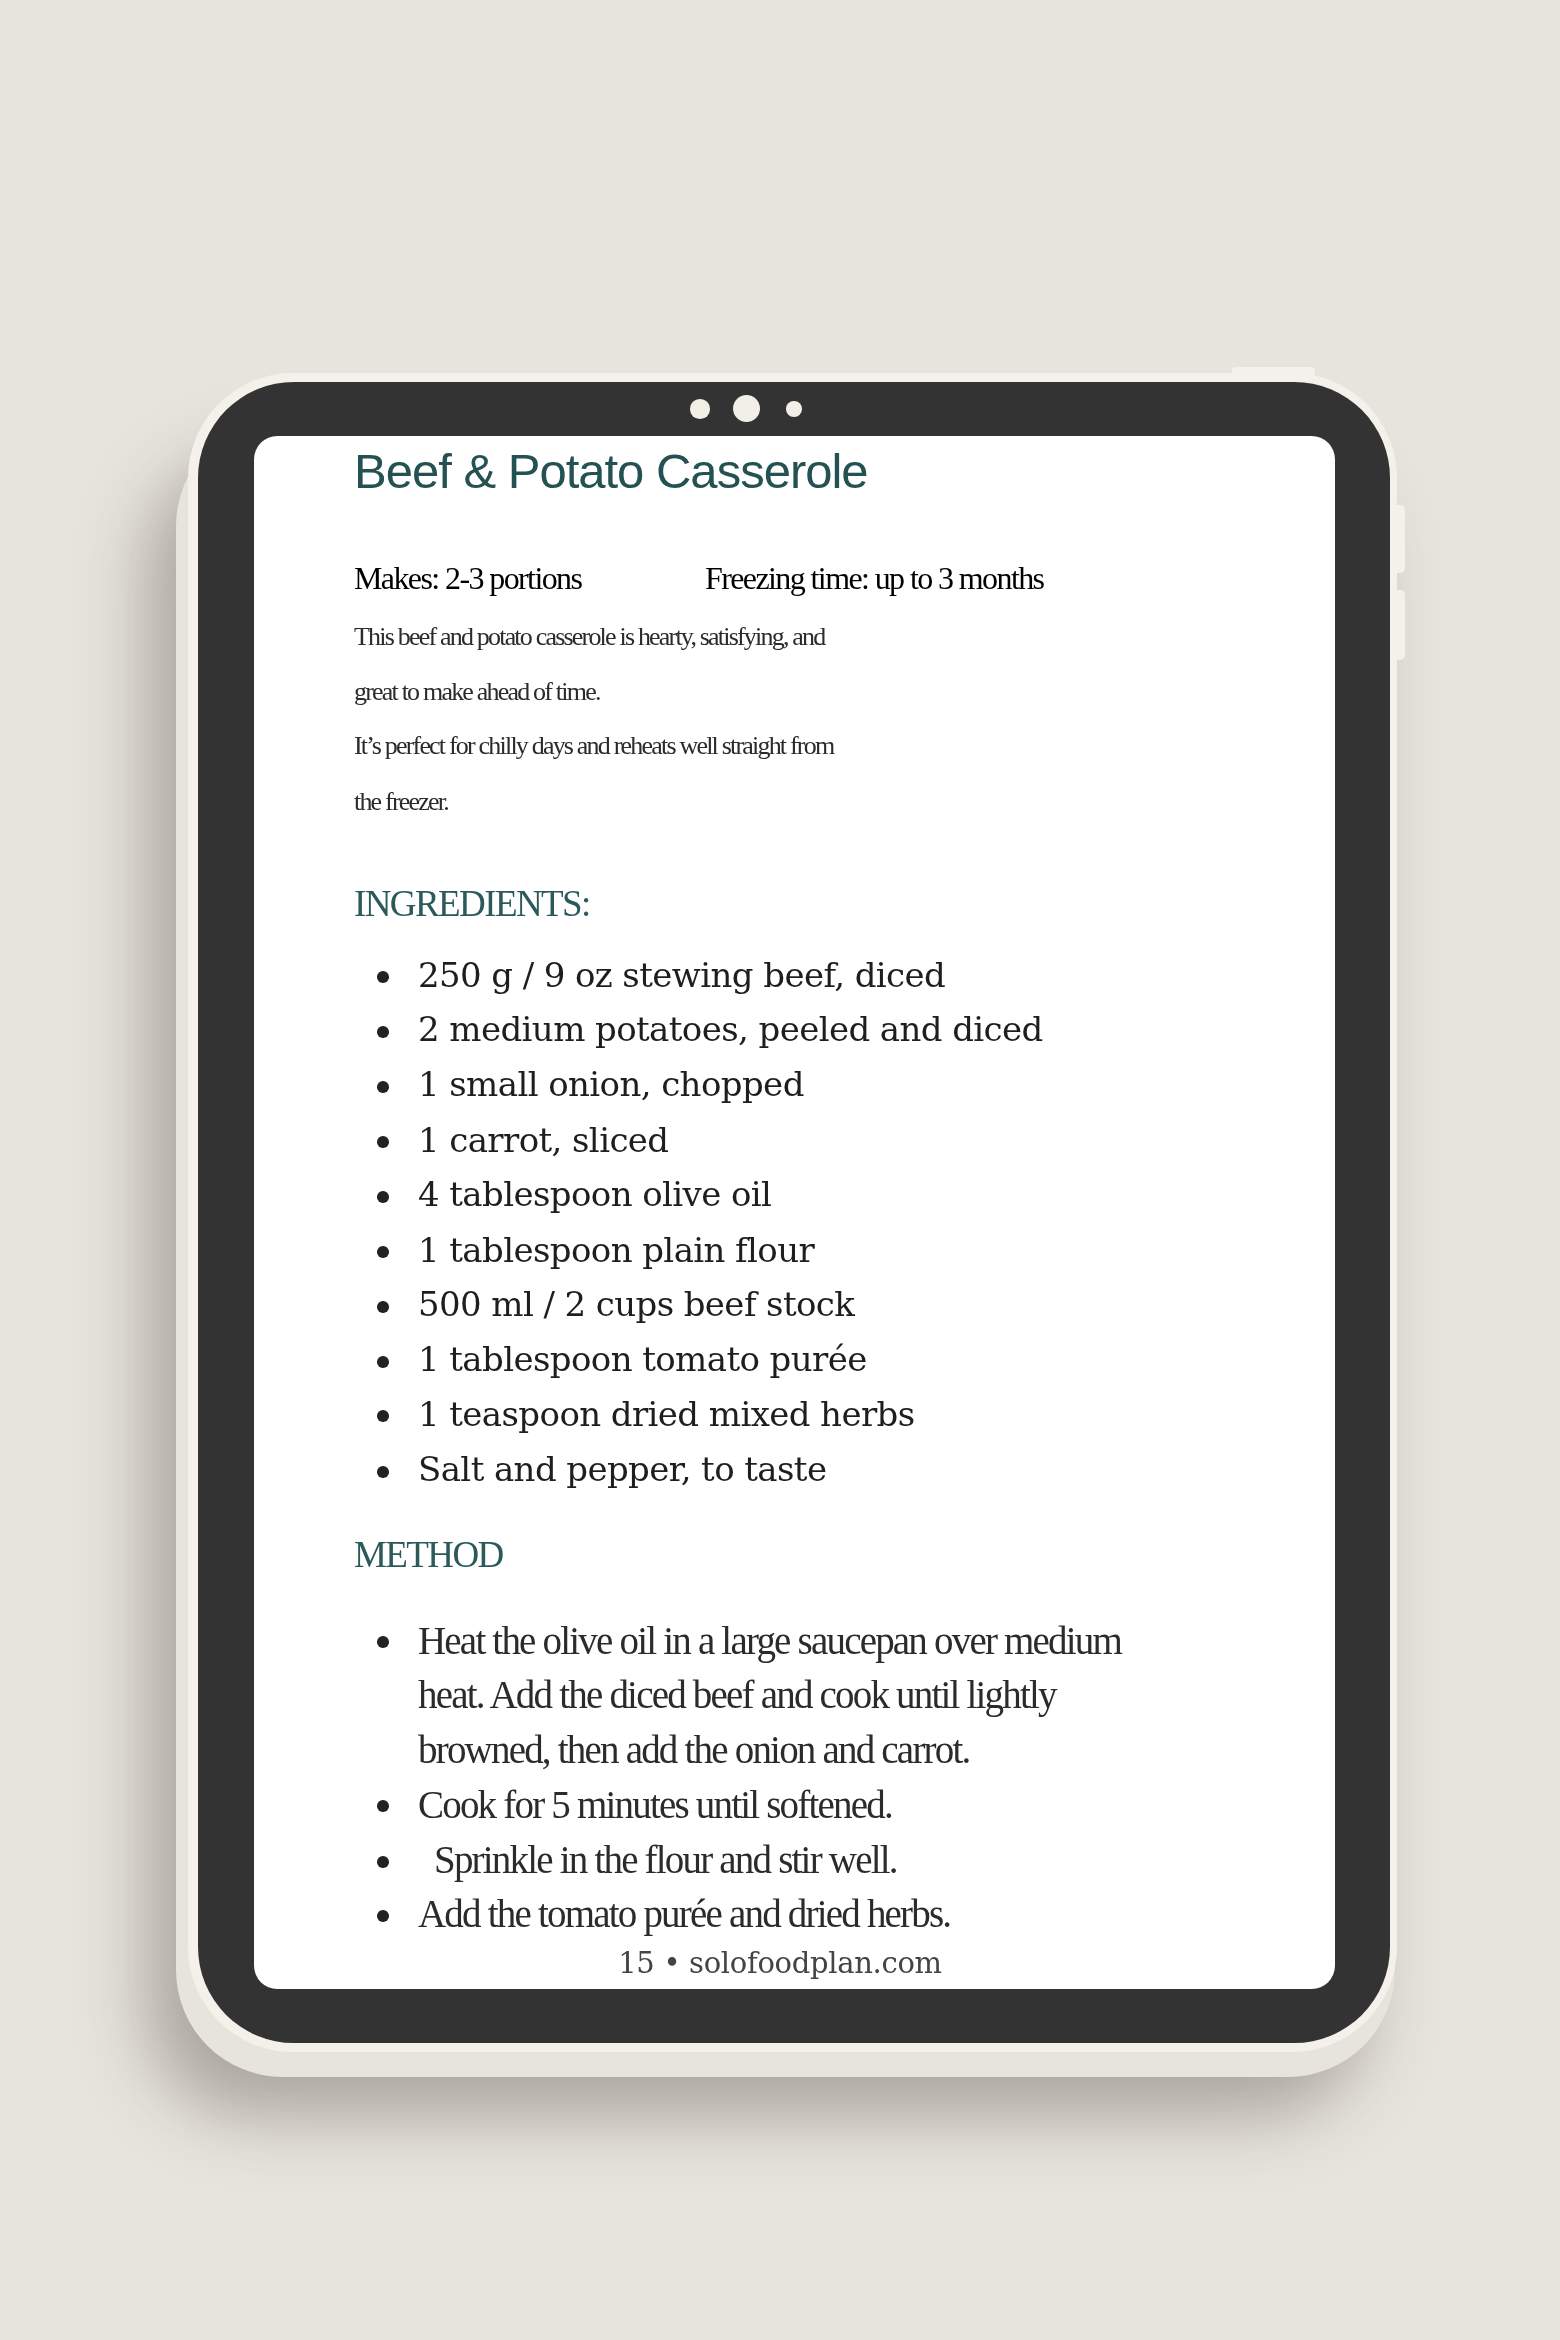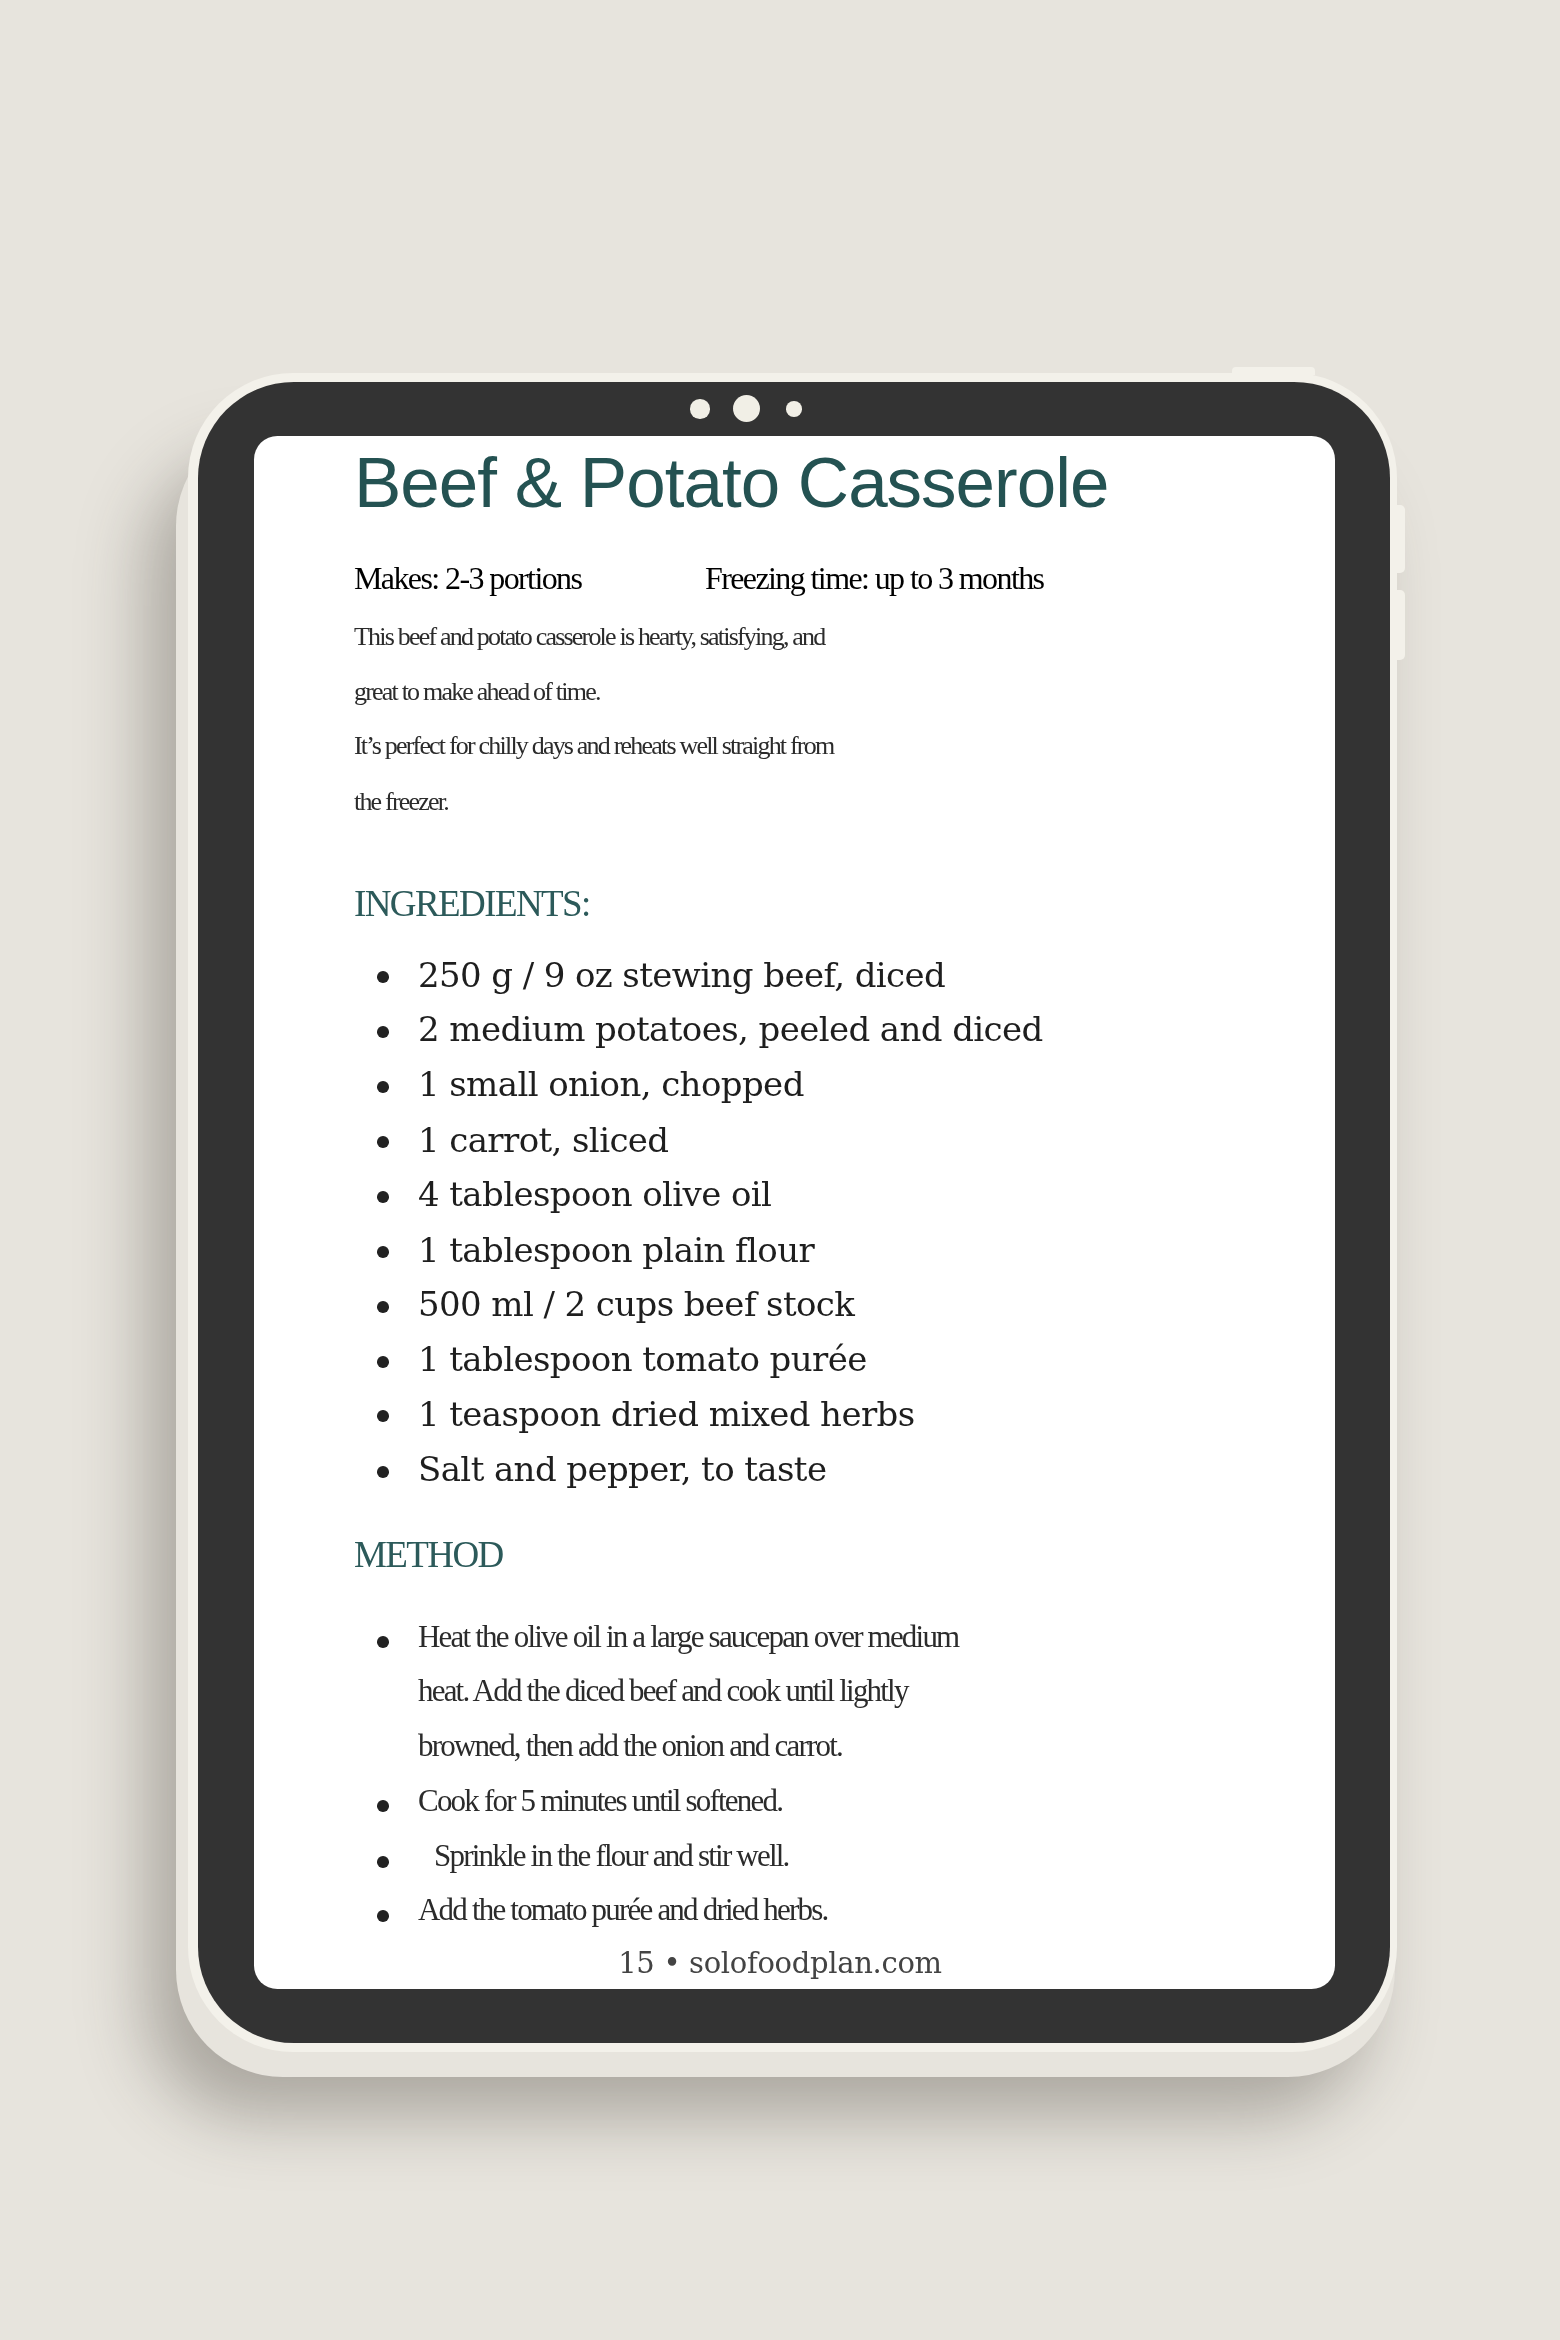--- a/index.html
+++ b/index.html
@@ -26,28 +26,28 @@
     background:#333333; border-radius:96px;
   }
   .dot { position:absolute; background:#f1efe6; border-radius:50%; }
   .screen {
     position:absolute; left:254px; top:436px; width:1081px; height:1553px;
     background:#ffffff; border-radius:23.4px;
   }
   .abs { position:absolute; white-space:nowrap; line-height:1; }
   .title {
     left:354px; top:447px; font-family:"Liberation Sans", sans-serif;
-    font-size:71px; color:#245252; letter-spacing:-1px;
+    font-size:49px; color:#245252; letter-spacing:-1px;
   }
   .meta { top:562px; font-size:32px; color:#000000; letter-spacing:-1.6px; }
   .para { left:354px; font-size:26px; color:#2b2b2b; letter-spacing:-1.8px; }
   .heading { left:354px; font-size:37px; color:#2c5a5a; letter-spacing:-1.6px; }
   .bullet { position:absolute; left:377px; width:11.7px; height:11.7px; border-radius:50%; background:#222; }
   .ing { left:418px; font-family:"DejaVu Serif", serif; font-size:34px; color:#1e1e1e; letter-spacing:-0.6px; }
-  .meth { left:418px; font-size:31px; color:#2b2b2b; letter-spacing:-1.8px; }
+  .meth { left:418px; font-size:39px; color:#2b2b2b; letter-spacing:-1.8px; }
   .footer { left:0; width:1560px; text-align:center; font-family:"DejaVu Serif", serif; font-size:29px; color:#444; top:1949px; letter-spacing:-0.3px; }
 </style>
 </head>
 <body>
 
 <div class="shadow"></div>
 <div class="tablet-outer"></div>
 <div class="top-btn"></div>
 <div class="side-btn b1"></div>
 <div class="side-btn b2"></div>

